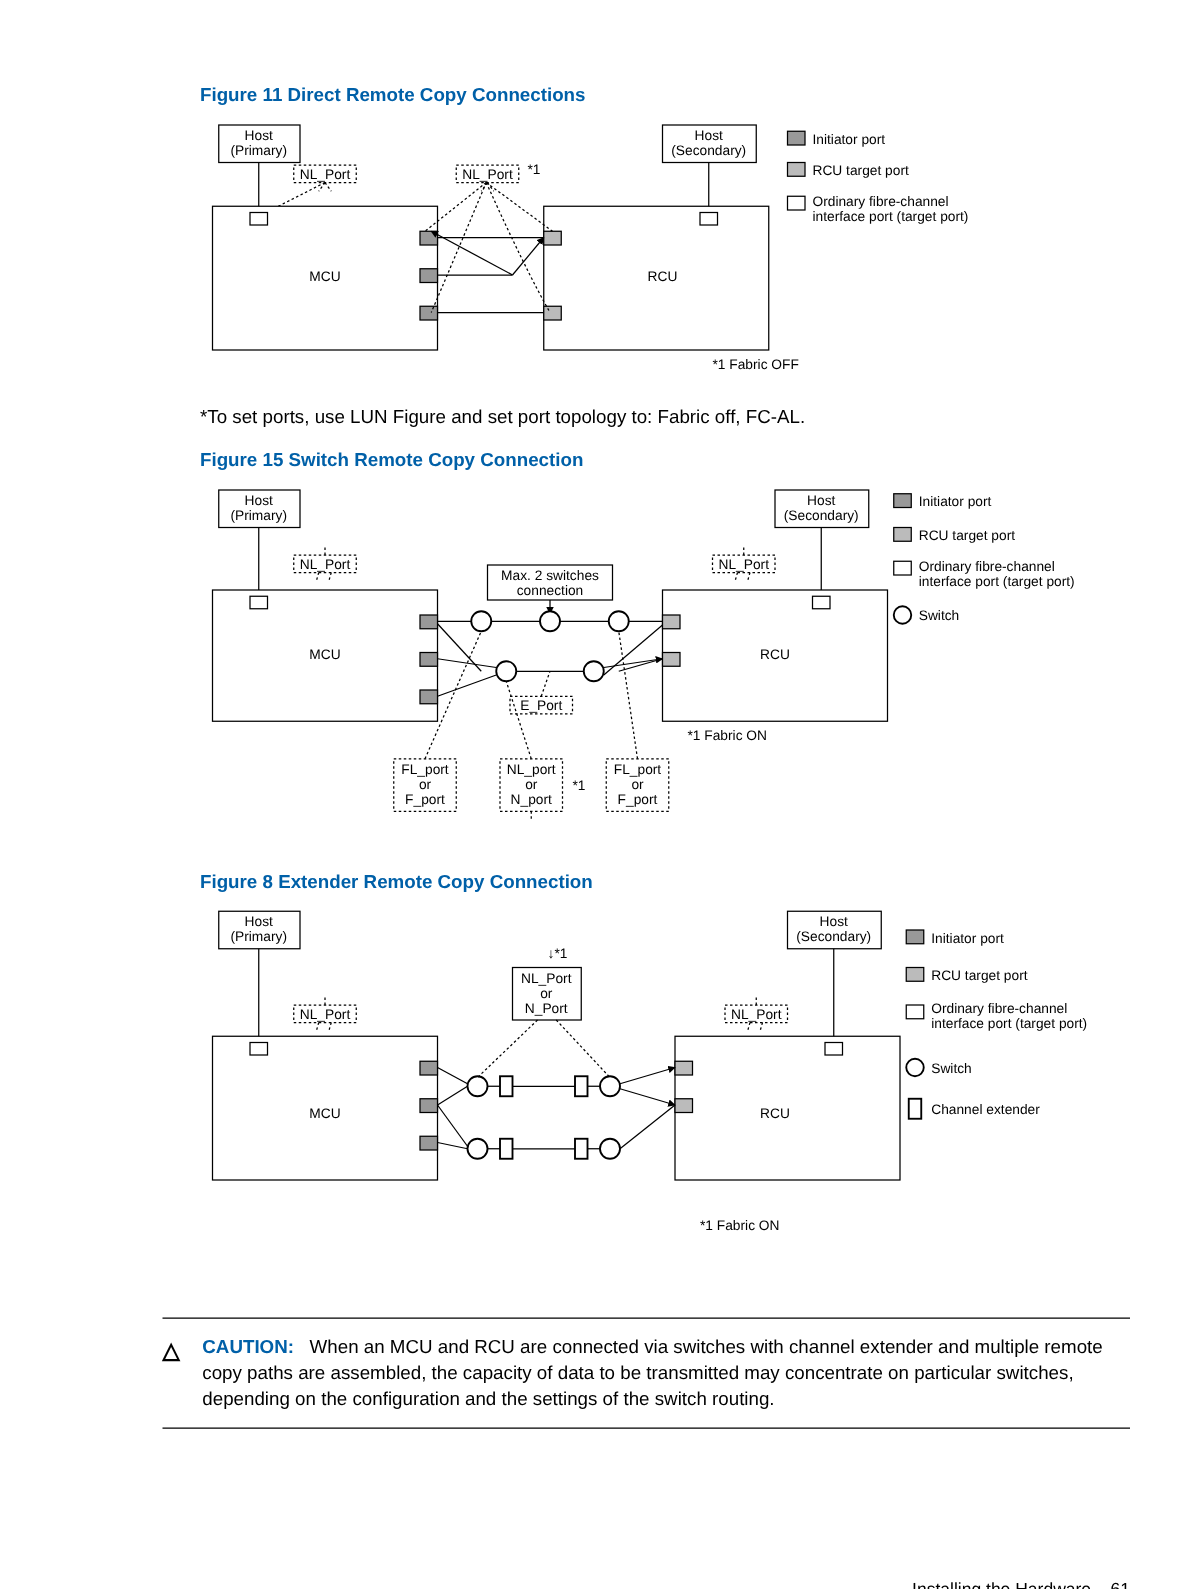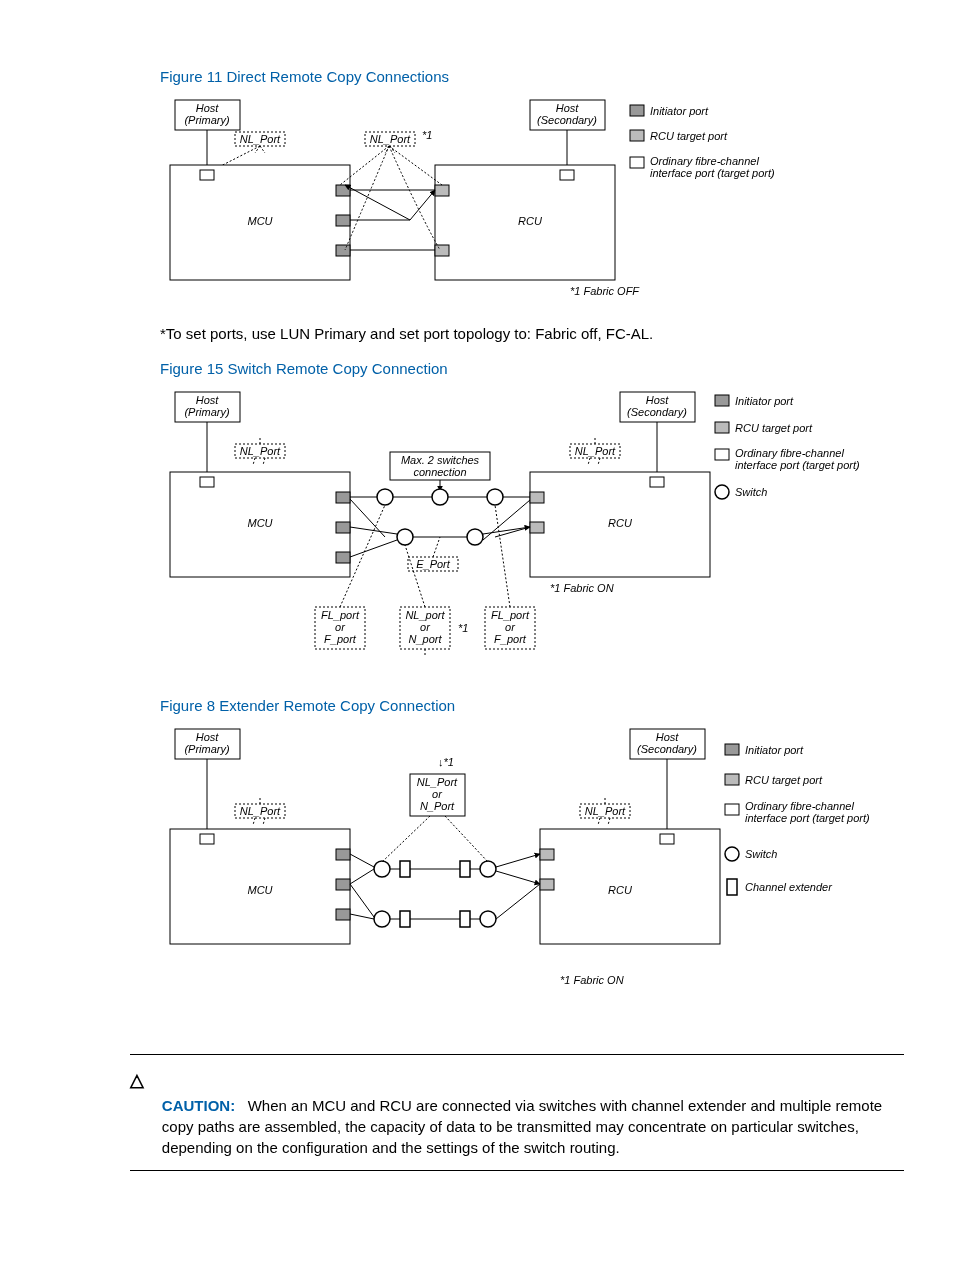--- a/index.html
+++ b/index.html
@@ -6,28 +6,27 @@
     font-family: Arial, Helvetica, sans-serif;
     margin: 0;
     padding: 60px 50px 40px 50px;
     width: 954px;
     box-sizing: border-box;
     font-size: 14px;
     color: #000;
   }
   .fig-title {
     color: #0060a8;
-    font-weight: normal;
+    font-weight: bold;
     font-size: 15px;
     margin: 8px 0 10px 110px;
   }
   .diagram-box {
     margin: 0 0 10px 110px;
     border: none;
-    font-style: italic;
   }
   .note {
     margin: 10px 0 18px 110px;
     font-size: 15px;
   }
   .caution-block {
     border-top: 1px solid #000;
     border-bottom: 1px solid #000;
     margin: 30px 0 0 80px;
     padding: 12px 0 12px 0;
@@ -35,21 +34,20 @@
     align-items: flex-start;
   }
   .caution-icon {
     font-size: 18px;
     font-weight: bold;
     margin: 2px 18px 0 0;
   }
   .caution-text {
     font-size: 15px;
     line-height: 1.4;
-    margin-top: 28px;
   }
   .caution-label {
     color: #0060a8;
     font-weight: bold;
   }
   .footer {
     text-align: right;
     margin-top: 120px;
     font-size: 14px;
   }
@@ -115,21 +113,21 @@
   <rect x="470" y="10" width="14" height="11" fill="#999" stroke="#000"></rect>
   <text x="490" y="20" class="legend-label">Initiator port</text>
   <rect x="470" y="35" width="14" height="11" fill="#bbb" stroke="#000"></rect>
   <text x="490" y="45" class="legend-label">RCU target port</text>
   <rect x="470" y="62" width="14" height="11" fill="#fff" stroke="#000"></rect>
   <text x="490" y="70" class="legend-label">Ordinary fibre-channel</text>
   <text x="490" y="82" class="legend-label">interface port (target port)</text>
 </svg>
 </div>
 
-<div class="note">*To set ports, use LUN Primary and set port topology to: Fabric off, FC-AL.</div>
+<div class="note">*To set ports, use LUN Figure and set port topology to: Fabric off, FC-AL.</div>
 
 <div class="fig-title">Figure 15 Switch Remote Copy Connection</div>
 <div class="diagram-box">
 <svg width="740" height="300" viewBox="0 0 740 300">
   <defs>
     <marker id="arrow12" viewBox="0 0 10 10" refX="9" refY="5" markerWidth="6" markerHeight="6" orient="auto">
       <path d="M 0 0 L 10 5 L 0 10 z"></path>
     </marker>
   </defs>
   <rect x="15" y="5" width="65" height="30" fill="#fff" stroke="#000"></rect>

